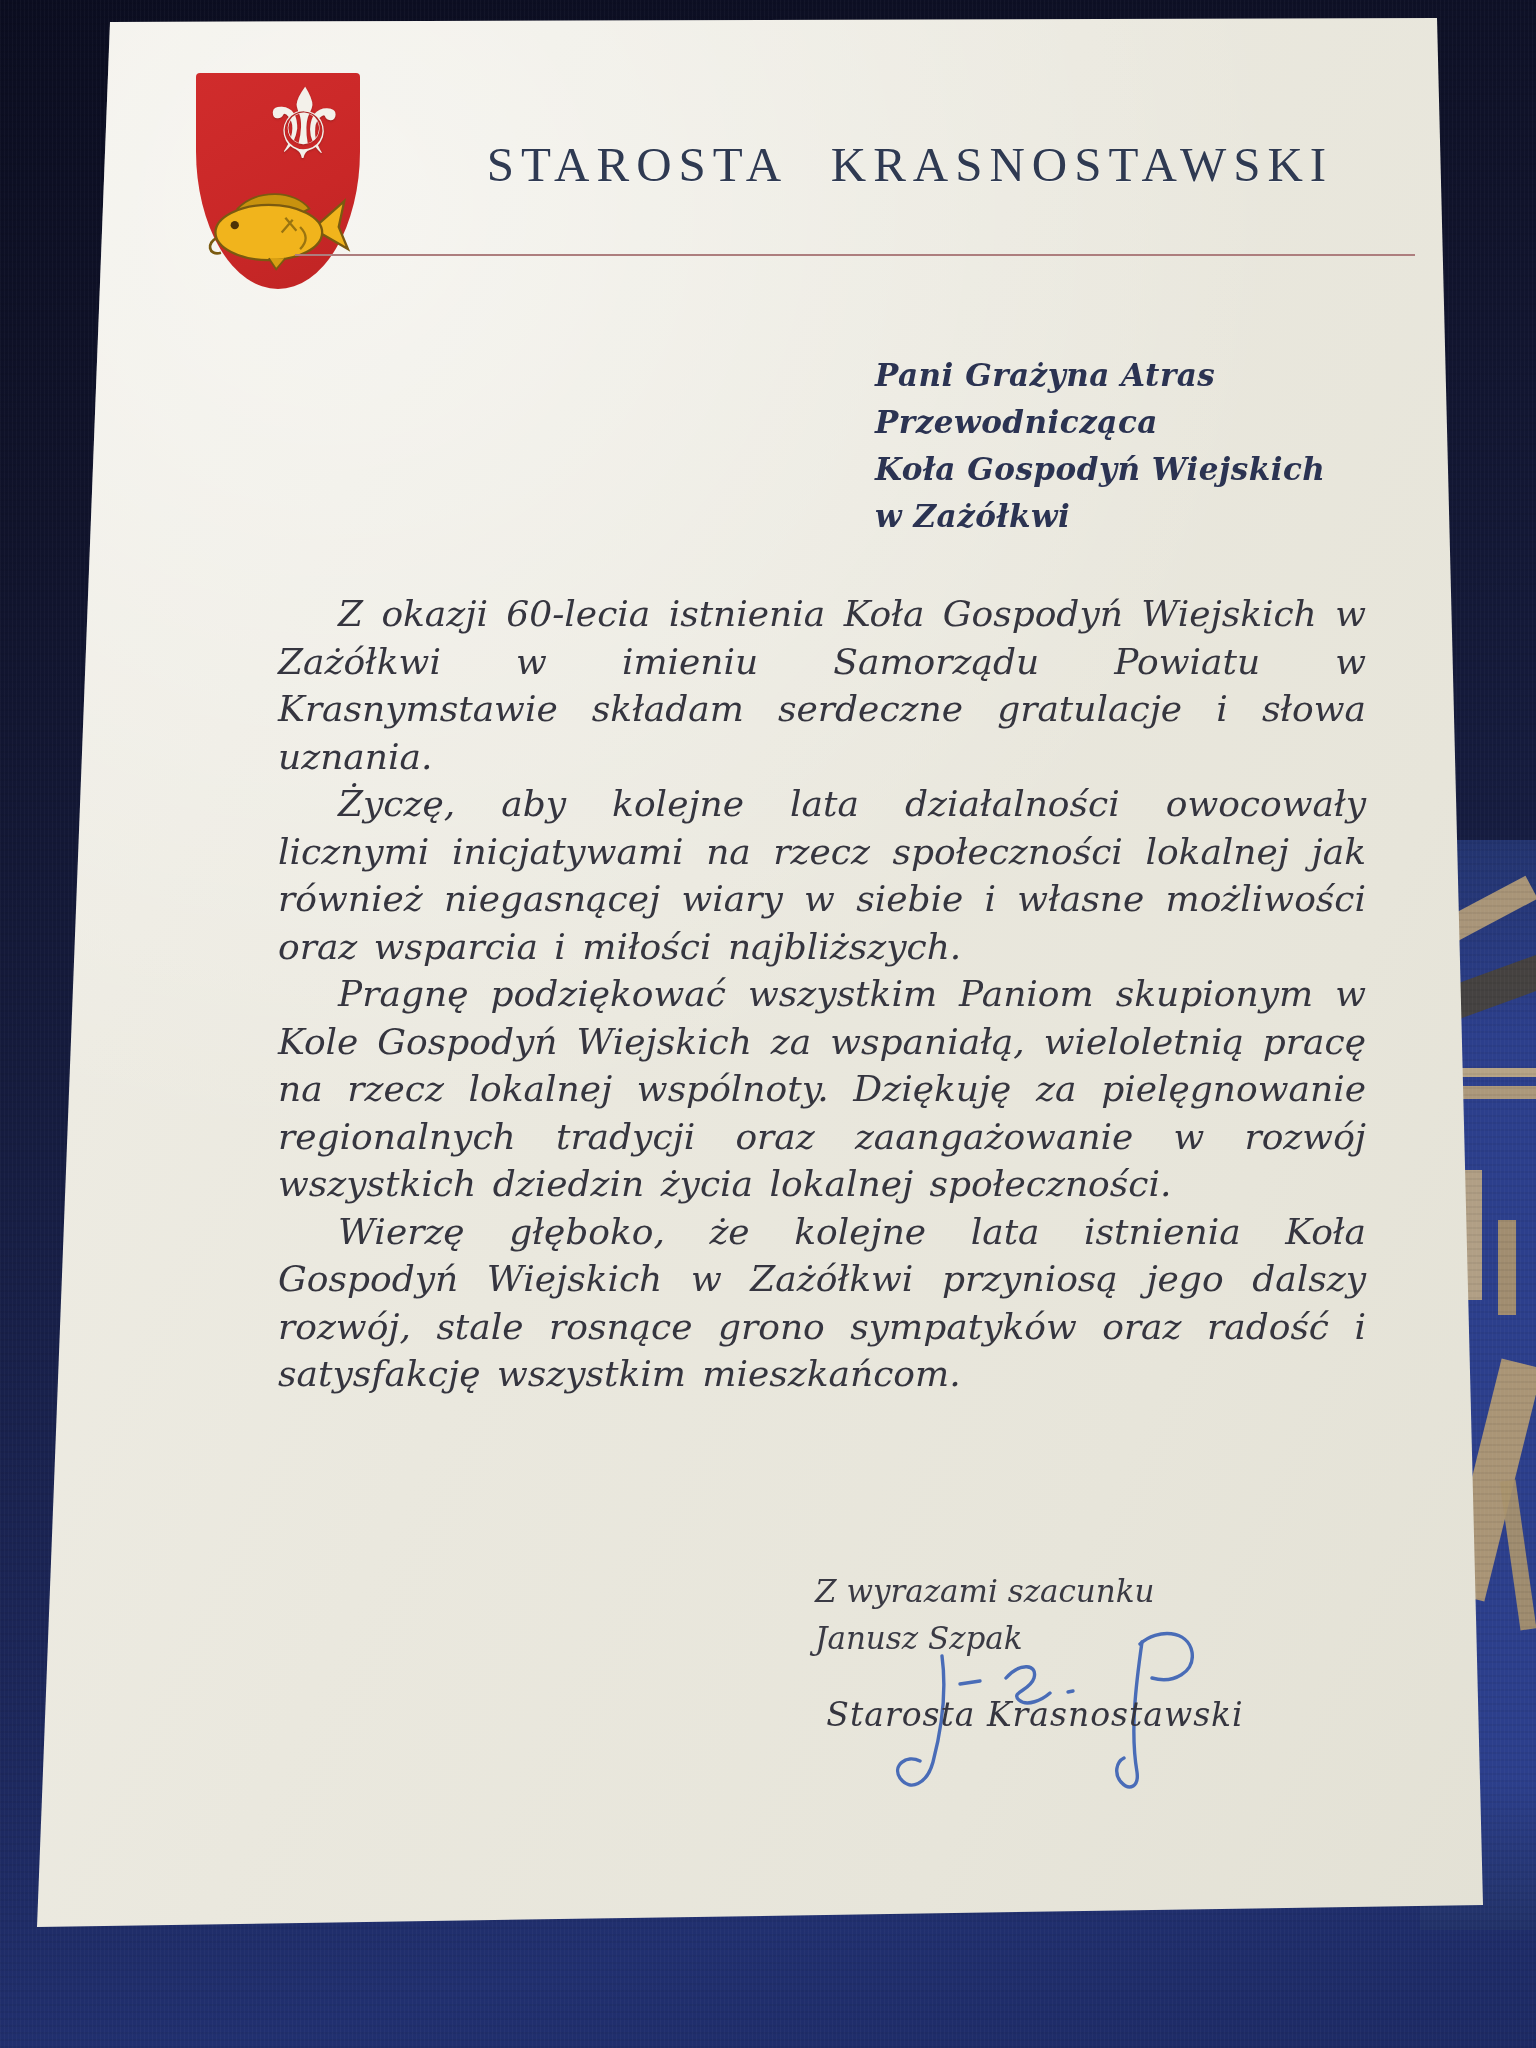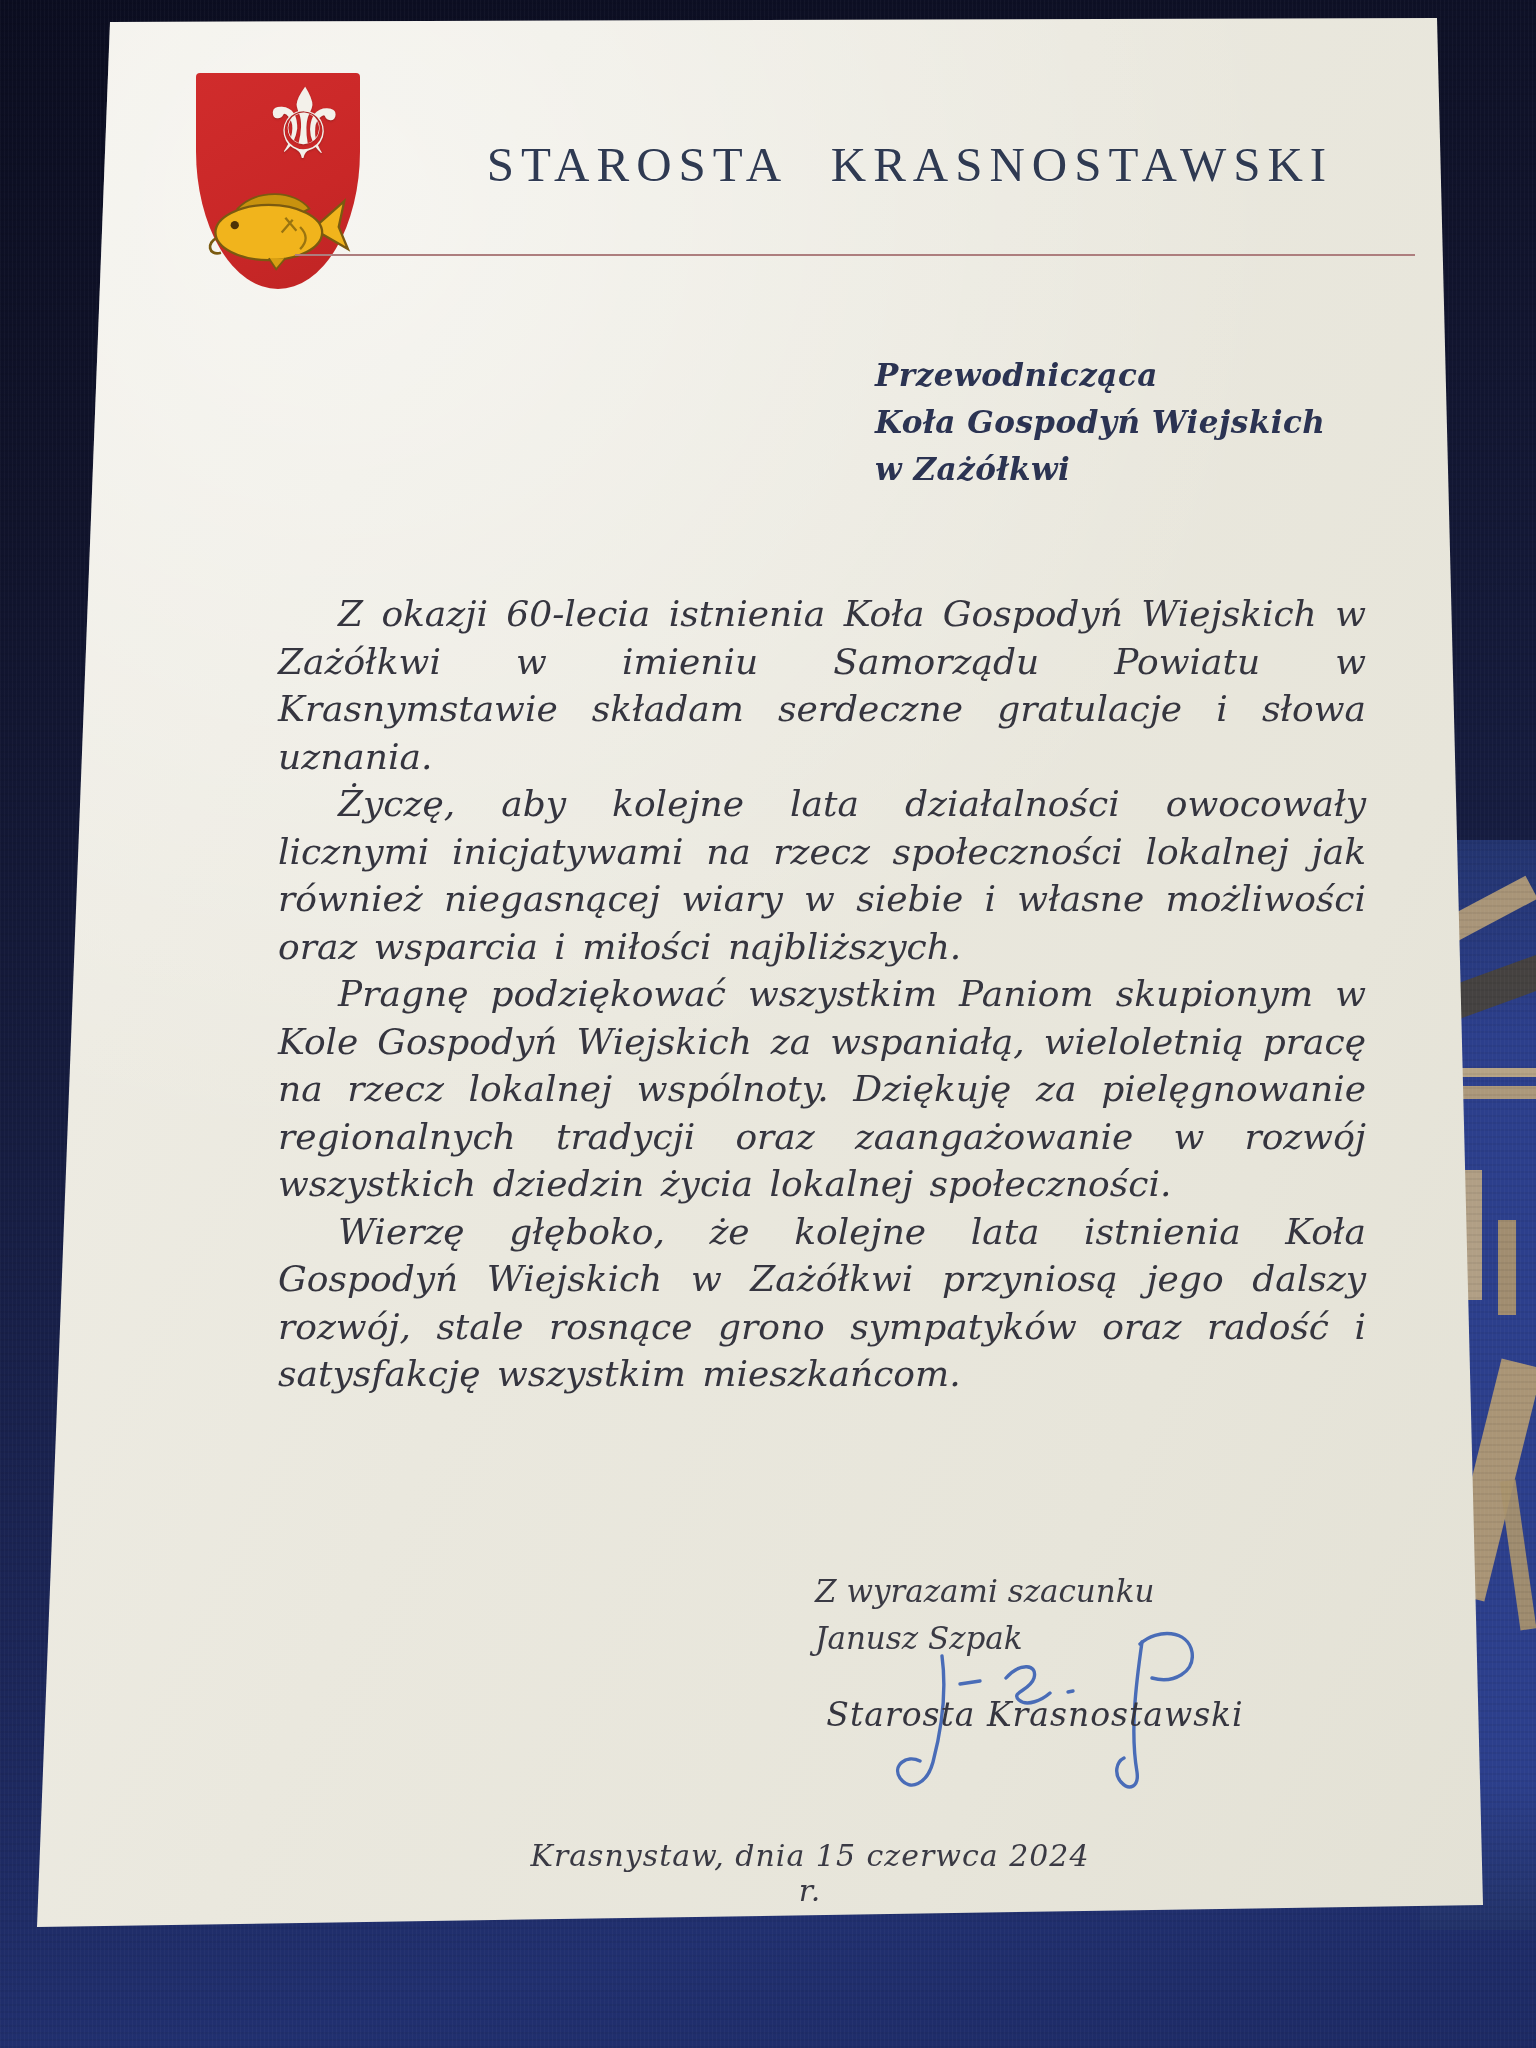--- a/index.html
+++ b/index.html
@@ -124,20 +124,21 @@
         <path d="M 14 62 C 2 66 4 82 18 78" fill="none" stroke="#7a5a10" stroke-width="3"></path>
         <path d="M 88 40 L 100 54 M 96 42 L 84 56 M 104 50 C 112 58 112 66 104 74" fill="none" stroke="#9a7410" stroke-width="2.5"></path>
         <path d="M 70 84 L 78 96 L 88 84" fill="#d89f12" stroke="#7a5a10" stroke-width="2"></path>
       </svg>
     </div>
 
     <div id="title">STAROSTA KRASNOSTAWSKI</div>
     <div id="header-rule"></div>
 
     <div id="recipient">
+      <div>Pani Grażyna Atras</div>
       <div>Przewodnicząca</div>
       <div>Koła Gospodyń Wiejskich</div>
       <div>w Zażółkwi</div>
     </div>
 
     <div id="body-text">
       <p>Z okazji 60-lecia istnienia Koła Gospodyń Wiejskich w Zażółkwi w imieniu Samorządu Powiatu w Krasnymstawie składam serdeczne gratulacje i słowa uznania.</p>
       <p>Życzę, aby kolejne lata działalności owocowały licznymi inicjatywami na rzecz społeczności lokalnej jak również niegasnącej wiary w siebie i własne możliwości oraz wsparcia i miłości najbliższych.</p>
       <p>Pragnę podziękować wszystkim Paniom skupionym w Kole Gospodyń Wiejskich za wspaniałą, wieloletnią pracę na rzecz lokalnej wspólnoty. Dziękuję za pielęgnowanie regionalnych tradycji oraz zaangażowanie w rozwój wszystkich dziedzin życia lokalnej społeczności.</p>
       <p>Wierzę głęboko, że kolejne lata istnienia Koła Gospodyń Wiejskich w Zażółkwi przyniosą jego dalszy rozwój, stale rosnące grono sympatyków oraz radość i satysfakcję wszystkim mieszkańcom.</p>
@@ -154,16 +155,15 @@
         <path d="M 120 64 L 140 61"></path>
         <path d="M 166 58 C 180 42 198 44 194 58 C 190 71 170 72 179 80 C 187 87 202 80 210 73"></path>
         <path d="M 228 72 L 233 71"></path>
         <path d="M 300 24 C 318 8 348 10 352 32 C 355 52 334 64 312 58"></path>
         <path d="M 302 22 C 296 64 290 112 297 152 C 299 166 290 172 281 162 C 274 154 276 142 284 138"></path>
       </g>
     </svg>
 
     <div id="signer-title">Starosta Krasnostawski</div>
 
-    <div id="date-line">Krasnystaw, dnia 15 czerwca 2024 r.</div>
 
   </div>
 </div>
 
 </body></html>

